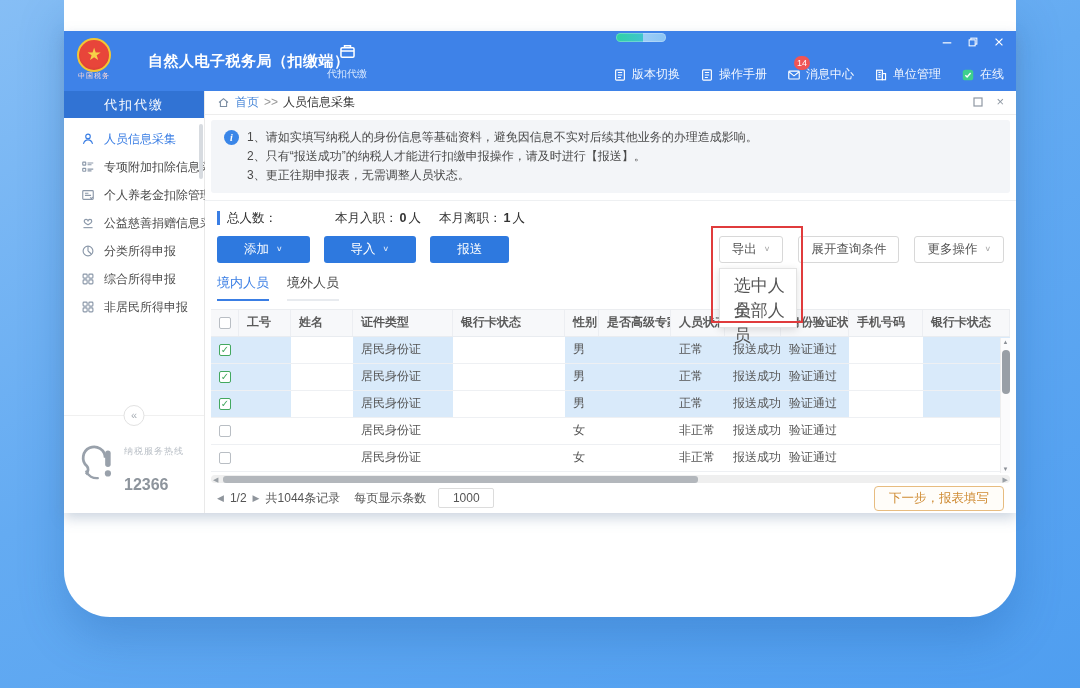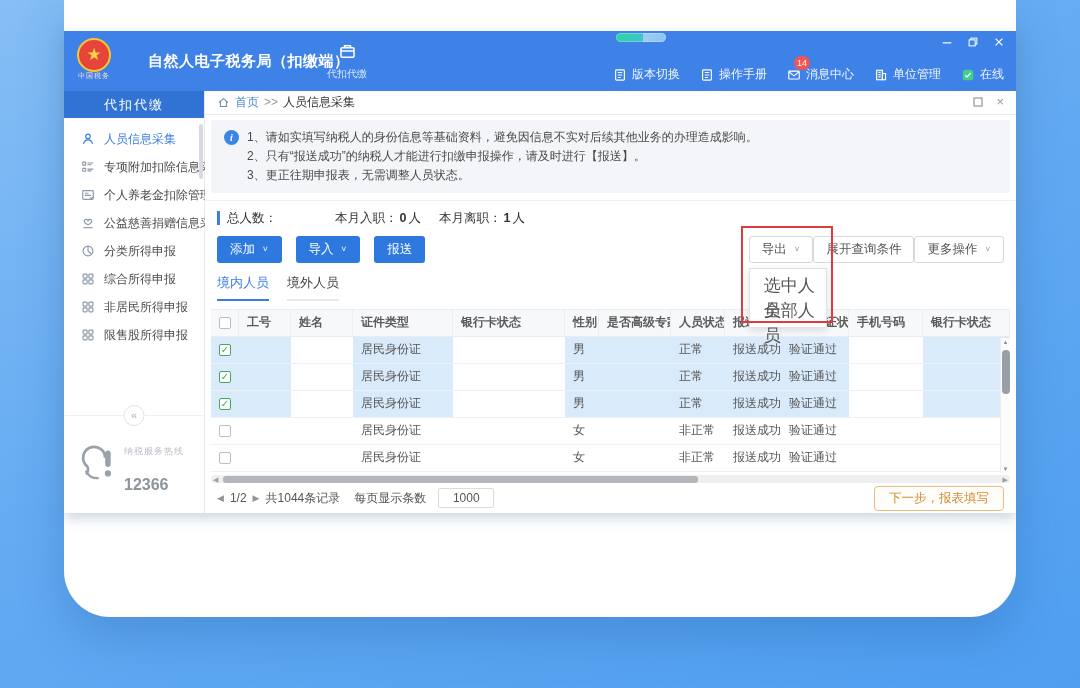--- a/index.html
+++ b/index.html
@@ -79,24 +79,24 @@
     text-align:center; line-height:15px; font-family:"Liberation Serif",serif; }
   .notice-line { font-size:12px; line-height:19px; color:#4a4a4a; }
 
   .stats { margin-top:7px; border-top:1px solid #eef0f2; padding:9px 12px 0; display:flex; align-items:center;
     font-size:12.5px; color:#333; }
   .stat-bar { width:3px; height:14px; background:#3A7EE4; margin-right:7px; }
   .stat-gap { width:58px; } .stat-sp { width:18px; }
   .stats b { font-weight:bold; margin:0 2px; }
 
   .toolbar { padding:9px 12px 0; display:flex; gap:14px; align-items:flex-start; }
-  .btn-p { height:27px; padding:0 13px; background:#2E79DF; color:#fff; font-size:12.5px; border-radius:3px;
+  .btn-p { height:27px; padding:0 27px; background:#2E79DF; color:#fff; font-size:12.5px; border-radius:3px;
     display:flex; align-items:center; gap:7px; cursor:default; }
   .btn-p .caret, .btn-o .caret { font-size:9px; opacity:.85; transform:scaleY(.8); }
-  .tb-right { margin-left:auto; display:flex; }
+  .tb-right { margin-left:auto; display:flex; gap:15px; }
   .btn-o { height:27px; padding:0 12px; background:#fff; border:1px solid #d8d8d8; color:#555;
     font-size:12.5px; border-radius:3px; display:flex; align-items:center; gap:7px; cursor:default; }
   .btn-o .caret { color:#999; }
   .export-wrap { position:relative; }
   .dropdown { position:absolute; left:0; top:32px; width:78px; background:#fff; border:1px solid #e3e3e3;
     box-shadow:0 2px 8px rgba(0,0,0,.12); padding:4px 0; z-index:5; }
   .dd-item { height:25px; line-height:25px; padding-left:14px; font-size:17px; color:#555; }
   .redbox { position:absolute; left:-8px; top:-10px; width:92px; height:97px;
     border:2px solid #E03B3C; z-index:6; pointer-events:none; }
 
@@ -310,31 +310,20 @@
                 <svg viewBox="0 0 16 16" fill="none" stroke="currentColor" stroke-width="1.3">
                   <rect x="2.4" y="2.4" width="4.6" height="4.6" rx="1"></rect>
                   <rect x="9" y="2.4" width="4.6" height="4.6" rx="1"></rect>
                   <rect x="2.4" y="9" width="4.6" height="4.6" rx="1"></rect>
                   <rect x="9" y="9" width="4.6" height="4.6" rx="1"></rect>
                 </svg>
               </span>
               <span>非居民所得申报</span>
             </div>
 
-            <div class="mi">
-              <span class="mi-ic">
-                <svg viewBox="0 0 16 16" fill="none" stroke="currentColor" stroke-width="1.3">
-                  <rect x="2.4" y="2.4" width="4.6" height="4.6" rx="1"></rect>
-                  <rect x="9" y="2.4" width="4.6" height="4.6" rx="1"></rect>
-                  <rect x="2.4" y="9" width="4.6" height="4.6" rx="1"></rect>
-                  <rect x="9" y="9" width="4.6" height="4.6" rx="1"></rect>
-                </svg>
-              </span>
-              <span>限售股所得申报</span>
-            </div>
 
 
           </div>
         <div class="sb-scroll"></div>
         <div class="sb-divider">
           <div class="collapse">«</div>
         </div>
         <div class="hotline">
           <span><svg viewBox="0 0 48 52" fill="none" stroke="#99a1ab" stroke-width="3">
                 <path d="M34 16a12 12 0 1 0-20 9c2 2 2 6-1 9"></path>

